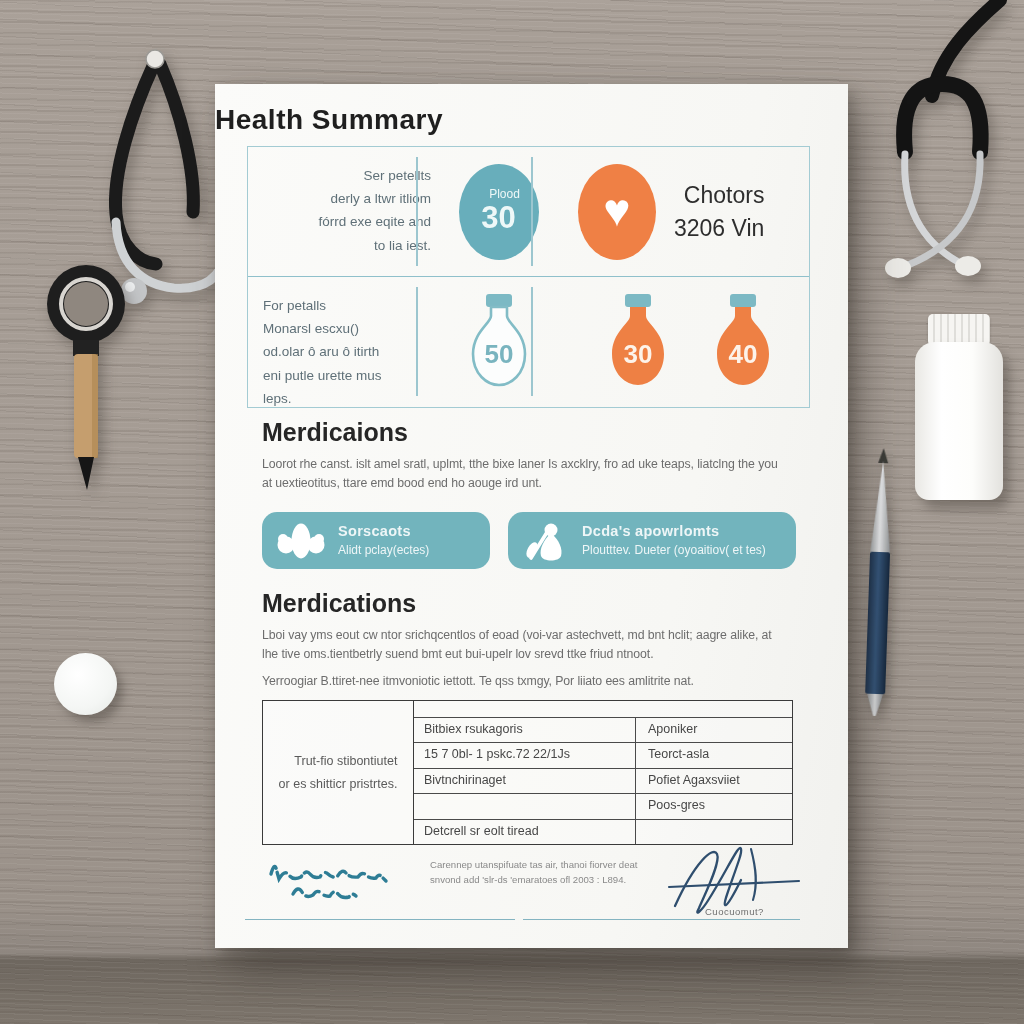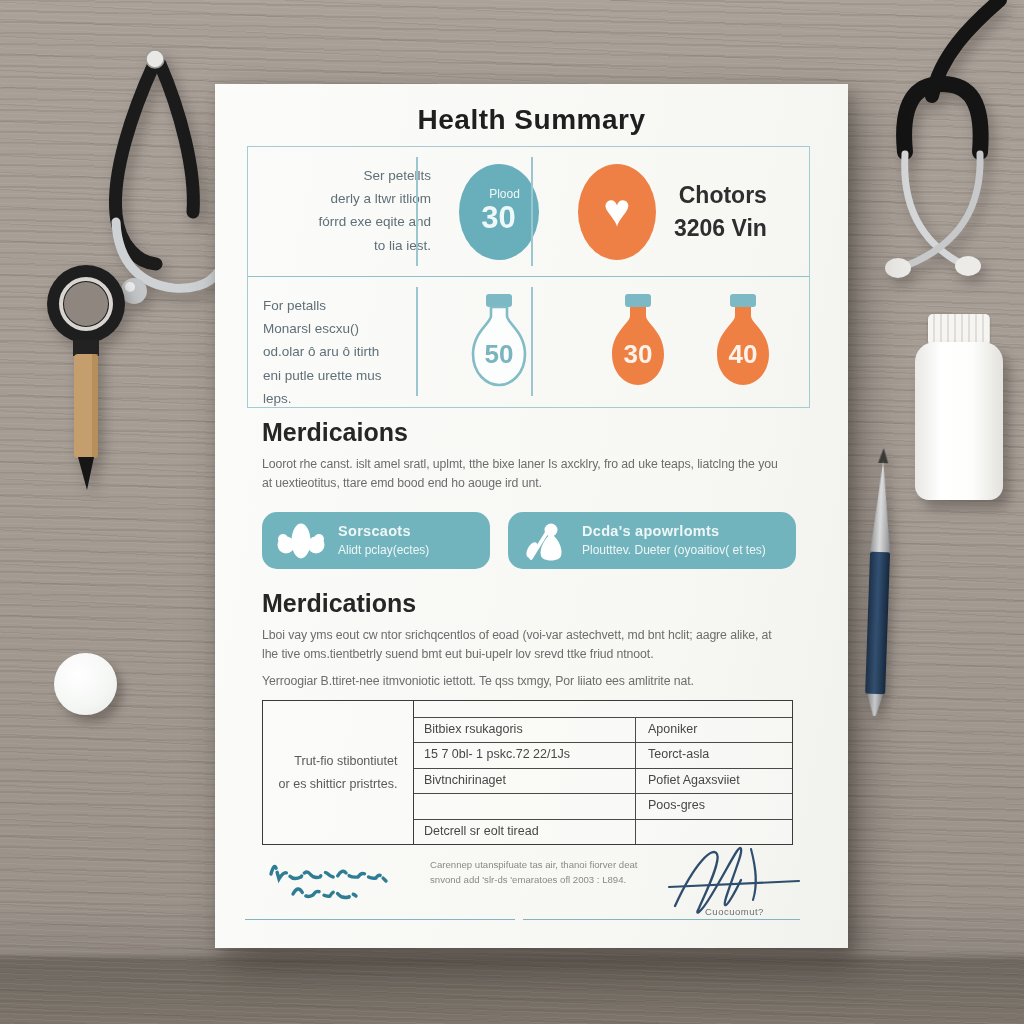--- a/index.html
+++ b/index.html
@@ -21,38 +21,38 @@
       linear-gradient(180deg,#aba29a 0%,#a89f97 3%,#a59c94 45%,#9b928a 88%,#8f8780 93%,#6e675f 93.8%,#7e766d 100%);}
   .abs{position:absolute;}
   .decor{filter:drop-shadow(5px 7px 7px rgba(45,40,35,.35));}
 
   
   #paper{
     left:215px;top:84px;width:633px;height:864px;
     background:linear-gradient(100deg,#fbfbf9 0%,#f7f7f4 70%,#f1f1ee 100%);
     box-shadow:16px 20px 40px rgba(40,35,30,.40), 5px 7px 14px rgba(40,35,30,.28);
   }
-  #doc-title{left:0;top:20px;width:100%;text-align:center;font-size:28px;font-weight:700;color:#1f1f1f;letter-spacing:.5px;}
+  #doc-title{left:0;top:20px;width:100%;font-size:28px;font-weight:700;color:#1f1f1f;letter-spacing:.5px;}
 
   
   #vitals-box{left:32px;top:62px;width:561px;height:260px;border:1.6px solid #a3cbd3;}
   .vrow{display:flex;height:129px;position:relative;}
   .vrow.first{border-bottom:1.6px solid #8fc0cb;text-align:right;}
   .vcell-text{width:168px;padding:17px 10px 0 15px;font-size:13.5px;line-height:1.72;color:#5f7078;white-space:pre-line;}
   .vdiv{position:absolute;top:10px;bottom:10px;width:1.6px;background:#9cc6cf;}
   .vdiv.d1{left:168px;} .vdiv.d2{left:283px;}
   .vcell-mid{width:115px;display:flex;align-items:center;justify-content:center;}
   .vcell-right{flex:1;display:flex;align-items:center;gap:18px;padding-left:22px;}
   #blood-circle{width:80px;height:96px;border-radius:50%;background:#68aebb;color:#eef8f8;
     display:flex;flex-direction:column;align-items:center;justify-content:center;line-height:1.1;}
   #blood-circle .lbl{font-size:12px;font-weight:400;margin-left:12px;}
   #blood-circle .val{font-size:31px;font-weight:700;}
   #heart-circle{width:78px;height:96px;border-radius:50%;background:#ef8045;display:flex;align-items:center;justify-content:center;}
   #heart-circle .glyph{color:#fff;font-size:46px;line-height:1;transform:translateY(-2px);}
-  .heart-caption{font-size:23px;font-weight:700;color:#2e2e2e;line-height:1.4;}
+  .heart-caption{font-size:23px;font-weight:400;color:#2e2e2e;line-height:1.4;}
   .flasks{display:flex;gap:33px;padding-left:24px;align-items:center;}
   svg text{font-family:"Liberation Sans",sans-serif;font-weight:700;}
 
   
   .section-heading{font-size:25px;font-weight:700;color:#262626;}
   #heading-1{left:47px;top:334px;}
   #heading-2{left:47px;top:505px;}
   .body-par{left:47px;width:528px;font-size:12.3px;color:#6d6d6d;line-height:1.55;letter-spacing:-.1px;}
   #par-1{top:371px;}
   #par-2{top:542px;}

